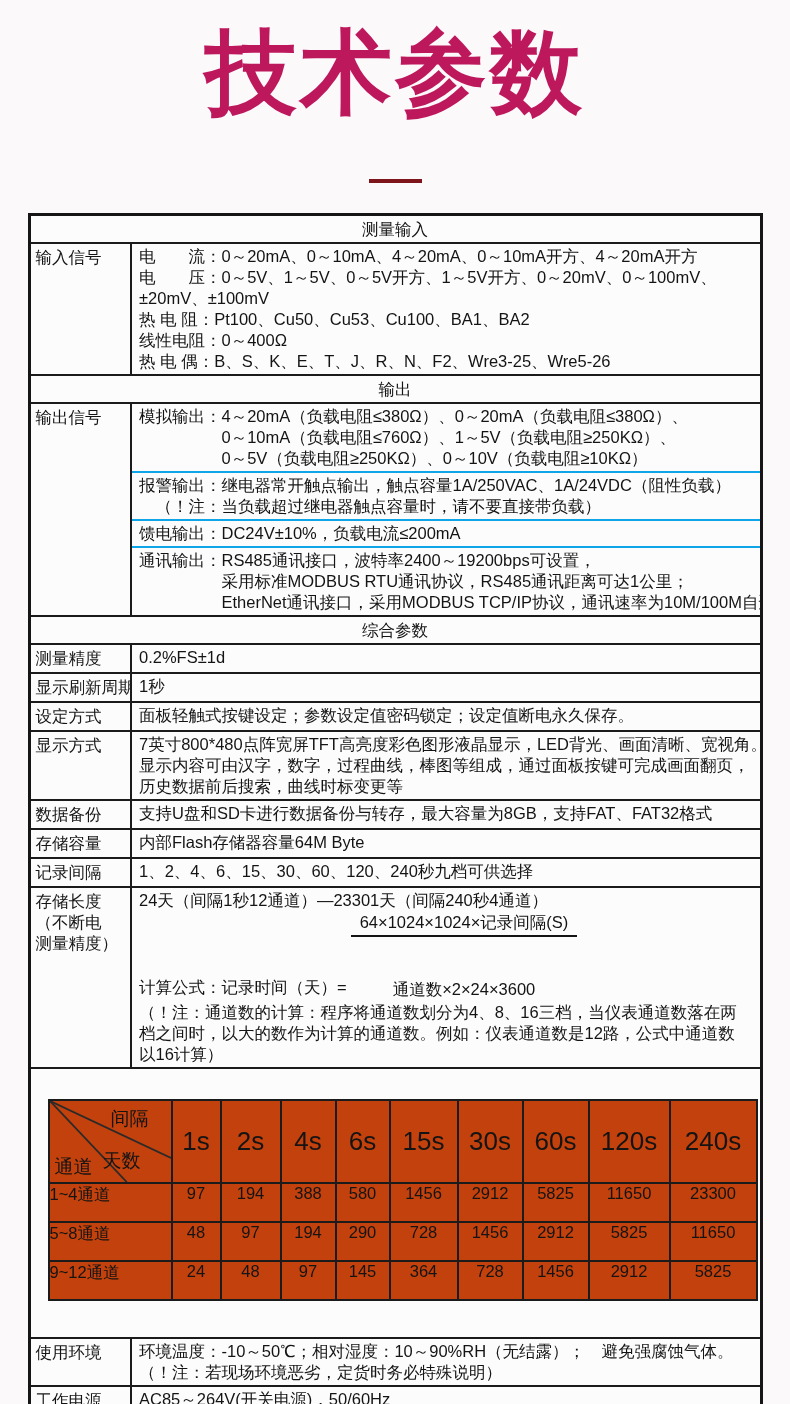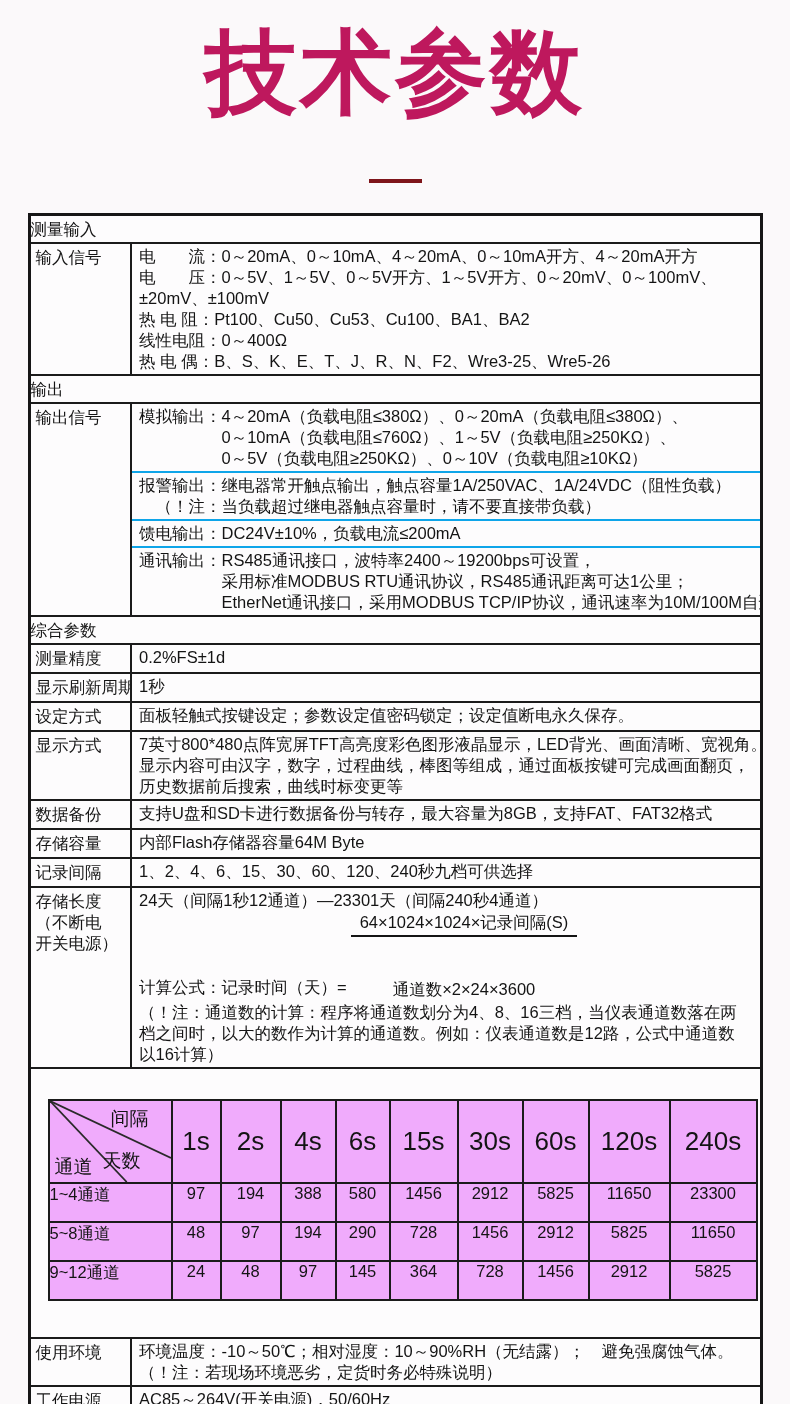--- a/index.html
+++ b/index.html
@@ -25,37 +25,37 @@
     width:735px;margin:30px auto 0;
     border-collapse:collapse;table-layout:fixed;
     border:3px solid #161616;
     background:#fdfcfd;
   }
   table.spec td{
     border:2px solid #1b1b1b;
     vertical-align:top;
     font-size:16.5px;color:#141414;
   }
-  td.sect{padding:3px 0;font-size:17px;line-height:20px;white-space:pre;}
+  td.sect{padding:3px 6px;font-size:17px;line-height:20px;white-space:pre;text-align:center;}
   td.lbl{padding:3px 10px 3px 5px;line-height:21px;white-space:pre;overflow:hidden;}
   td.val{padding:2px 0 2px 7px;line-height:21px;overflow:hidden;}
   .line{white-space:pre;}
 
   .subrow{padding:2px 0 2px 7px;margin-left:-7px;}
   td.val.grp{padding:0 0 0 7px;}
   .subrow + .subrow{border-top:2px solid #0ea5e9;}
 
   .formula{display:flex;align-items:flex-end;margin:1px 0 2px 0;}
   .f-prefix{white-space:pre;padding-bottom:2px;}
   .frac{display:inline-block;text-align:center;margin-left:4px;}
   .frac .num{display:block;border-bottom:2px solid #141414;padding:0 9px 2px;white-space:pre;}
   .frac .den{display:block;padding-top:2px;white-space:pre;margin-top:40px;}
 
   td.tcell{padding:30px 0 36px 17px;}
-  table.days{border-collapse:collapse;table-layout:fixed;border:2px solid #161616;background:#f0abfc;}
+  table.days{border-collapse:collapse;table-layout:fixed;border:2px solid #161616;background:#c2410c;}
   table.days th,table.days td{border:2px solid #1b1b1b;padding:0;}
   table.days th{height:81px;font-size:26px;font-weight:500;color:#141414;}
   th.corner{position:relative;padding:0;}
   th.corner svg{position:absolute;left:0;top:0;width:100%;height:100%;}
   .clab{position:absolute;font-size:19px;font-weight:500;white-space:nowrap;}
   .clab.c-top{left:61px;top:5px;}
   .clab.c-mid{left:53px;top:47px;}
   .clab.c-bot{left:5px;top:53px;}
   td.dlab{font-size:21px;padding:4px 2px 4px 7px;white-space:nowrap;font-weight:500;height:37px;vertical-align:middle;}
   td.dval{font-size:25px;text-align:center;height:37px;vertical-align:middle;font-weight:500;}
@@ -153,21 +153,21 @@
             <div class="line">内部Flash存储器容量64M Byte</div>
           </td>
         </tr>
         <tr>
           <td class="lbl">记录间隔</td>
           <td class="val">
             <div class="line">1、2、4、6、15、30、60、120、240秒九档可供选择</div>
           </td>
         </tr>
         <tr>
-          <td class="lbl"><div class="line">存储长度</div><div class="line">（不断电</div><div class="line">开关电源）</div></td>
+          <td class="lbl"><div class="line">存储长度</div><div class="line">（不断电</div><div class="line">测量精度）</div></td>
           <td class="val">
             <div class="line">24天（间隔1秒12通道）—23301天（间隔240秒4通道）</div>
             <div class="formula">
               <span class="f-prefix">计算公式：记录时间（天）=</span>
               <span class="frac">
                 <span class="num">64×1024×1024×记录间隔(S)</span>
                 <span class="den">通道数×2×24×3600</span>
               </span>
             </div>
             <div class="line">（！注：通道数的计算：程序将通道数划分为4、8、16三档，当仪表通道数落在两</div>

